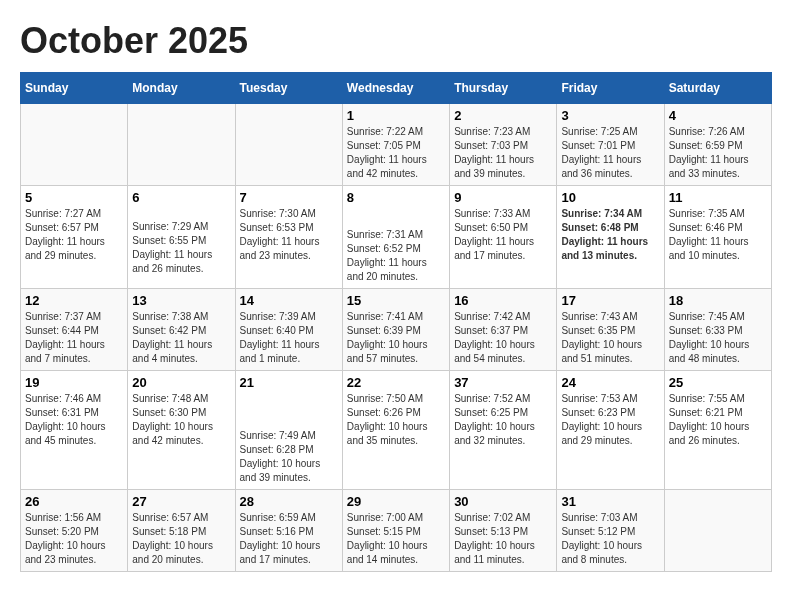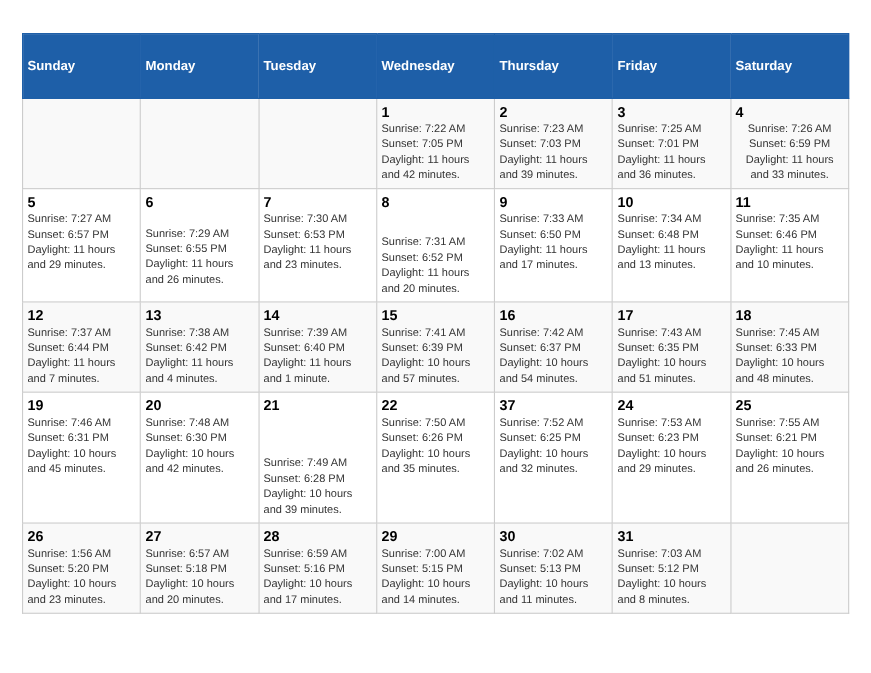--- a/index.html
+++ b/index.html
@@ -48,21 +48,21 @@
       font-weight: normal;
     }
     table {
       width: 100%;
       border-collapse: collapse;
       font-size: 11px;
     }
     thead tr th {
       background-color: #1e5fa8;
       color: #fff;
-      padding: 22px 4px;
+      padding: 8px 4px;
       text-align: left;
       font-size: 12px;
       font-weight: bold;
       border: 1px solid #1e5fa8;
     }
     tbody tr td {
       border: 1px solid #ccc;
       vertical-align: top;
       padding: 4px;
       width: 107px;
@@ -87,20 +87,21 @@
     }
     .empty-cell {
       min-height: 80px;
     }
   </style>
 </head>
 <body>
 
 <div class="header">
   <div class="title-block">
+    <h1>October 2025</h1>
   </div>
 </div>
 
 <table>
   <thead>
     <tr>
     <th>Sunday</th>
         <th>Monday</th>
         <th>Tuesday</th>
         <th>Wednesday</th>
@@ -127,21 +128,21 @@
 Daylight: 11 hours and 39 minutes.</div>
         </td>
         <td>
           <span class="day-number">3</span>
           <div class="day-info" style="white-space: pre-line;">Sunrise: 7:25 AM
 Sunset: 7:01 PM
 Daylight: 11 hours and 36 minutes.</div>
         </td>
         <td>
           <span class="day-number">4</span>
-          <div class="day-info" style="white-space: pre-line; text-align: center;">Sunrise: 7:26 AM
+          <div class="day-info" style="white-space: pre-line;">Sunrise: 7:26 AM
 Sunset: 6:59 PM
 Daylight: 11 hours and 33 minutes.</div>
         </td>
       </tr>
       <tr>
         <td>
           <span class="day-number">5</span>
           <div class="day-info" style="white-space: pre-line;">Sunrise: 7:27 AM
 Sunset: 6:57 PM
 Daylight: 11 hours and 29 minutes.</div>
@@ -165,21 +166,21 @@
 Daylight: 11 hours and 20 minutes.</div>
         </td>
         <td>
           <span class="day-number">9</span>
           <div class="day-info" style="white-space: pre-line;">Sunrise: 7:33 AM
 Sunset: 6:50 PM
 Daylight: 11 hours and 17 minutes.</div>
         </td>
         <td>
           <span class="day-number">10</span>
-          <div class="day-info" style="white-space: pre-line;">Sunrise: 7:34 AM
+          <div class="day-info" style="white-space: pre-line; font-weight: bold;">Sunrise: 7:34 AM
 Sunset: 6:48 PM
 Daylight: 11 hours and 13 minutes.</div>
         </td>
         <td>
           <span class="day-number">11</span>
           <div class="day-info" style="white-space: pre-line;">Sunrise: 7:35 AM
 Sunset: 6:46 PM
 Daylight: 11 hours and 10 minutes.</div>
         </td>
       </tr>

